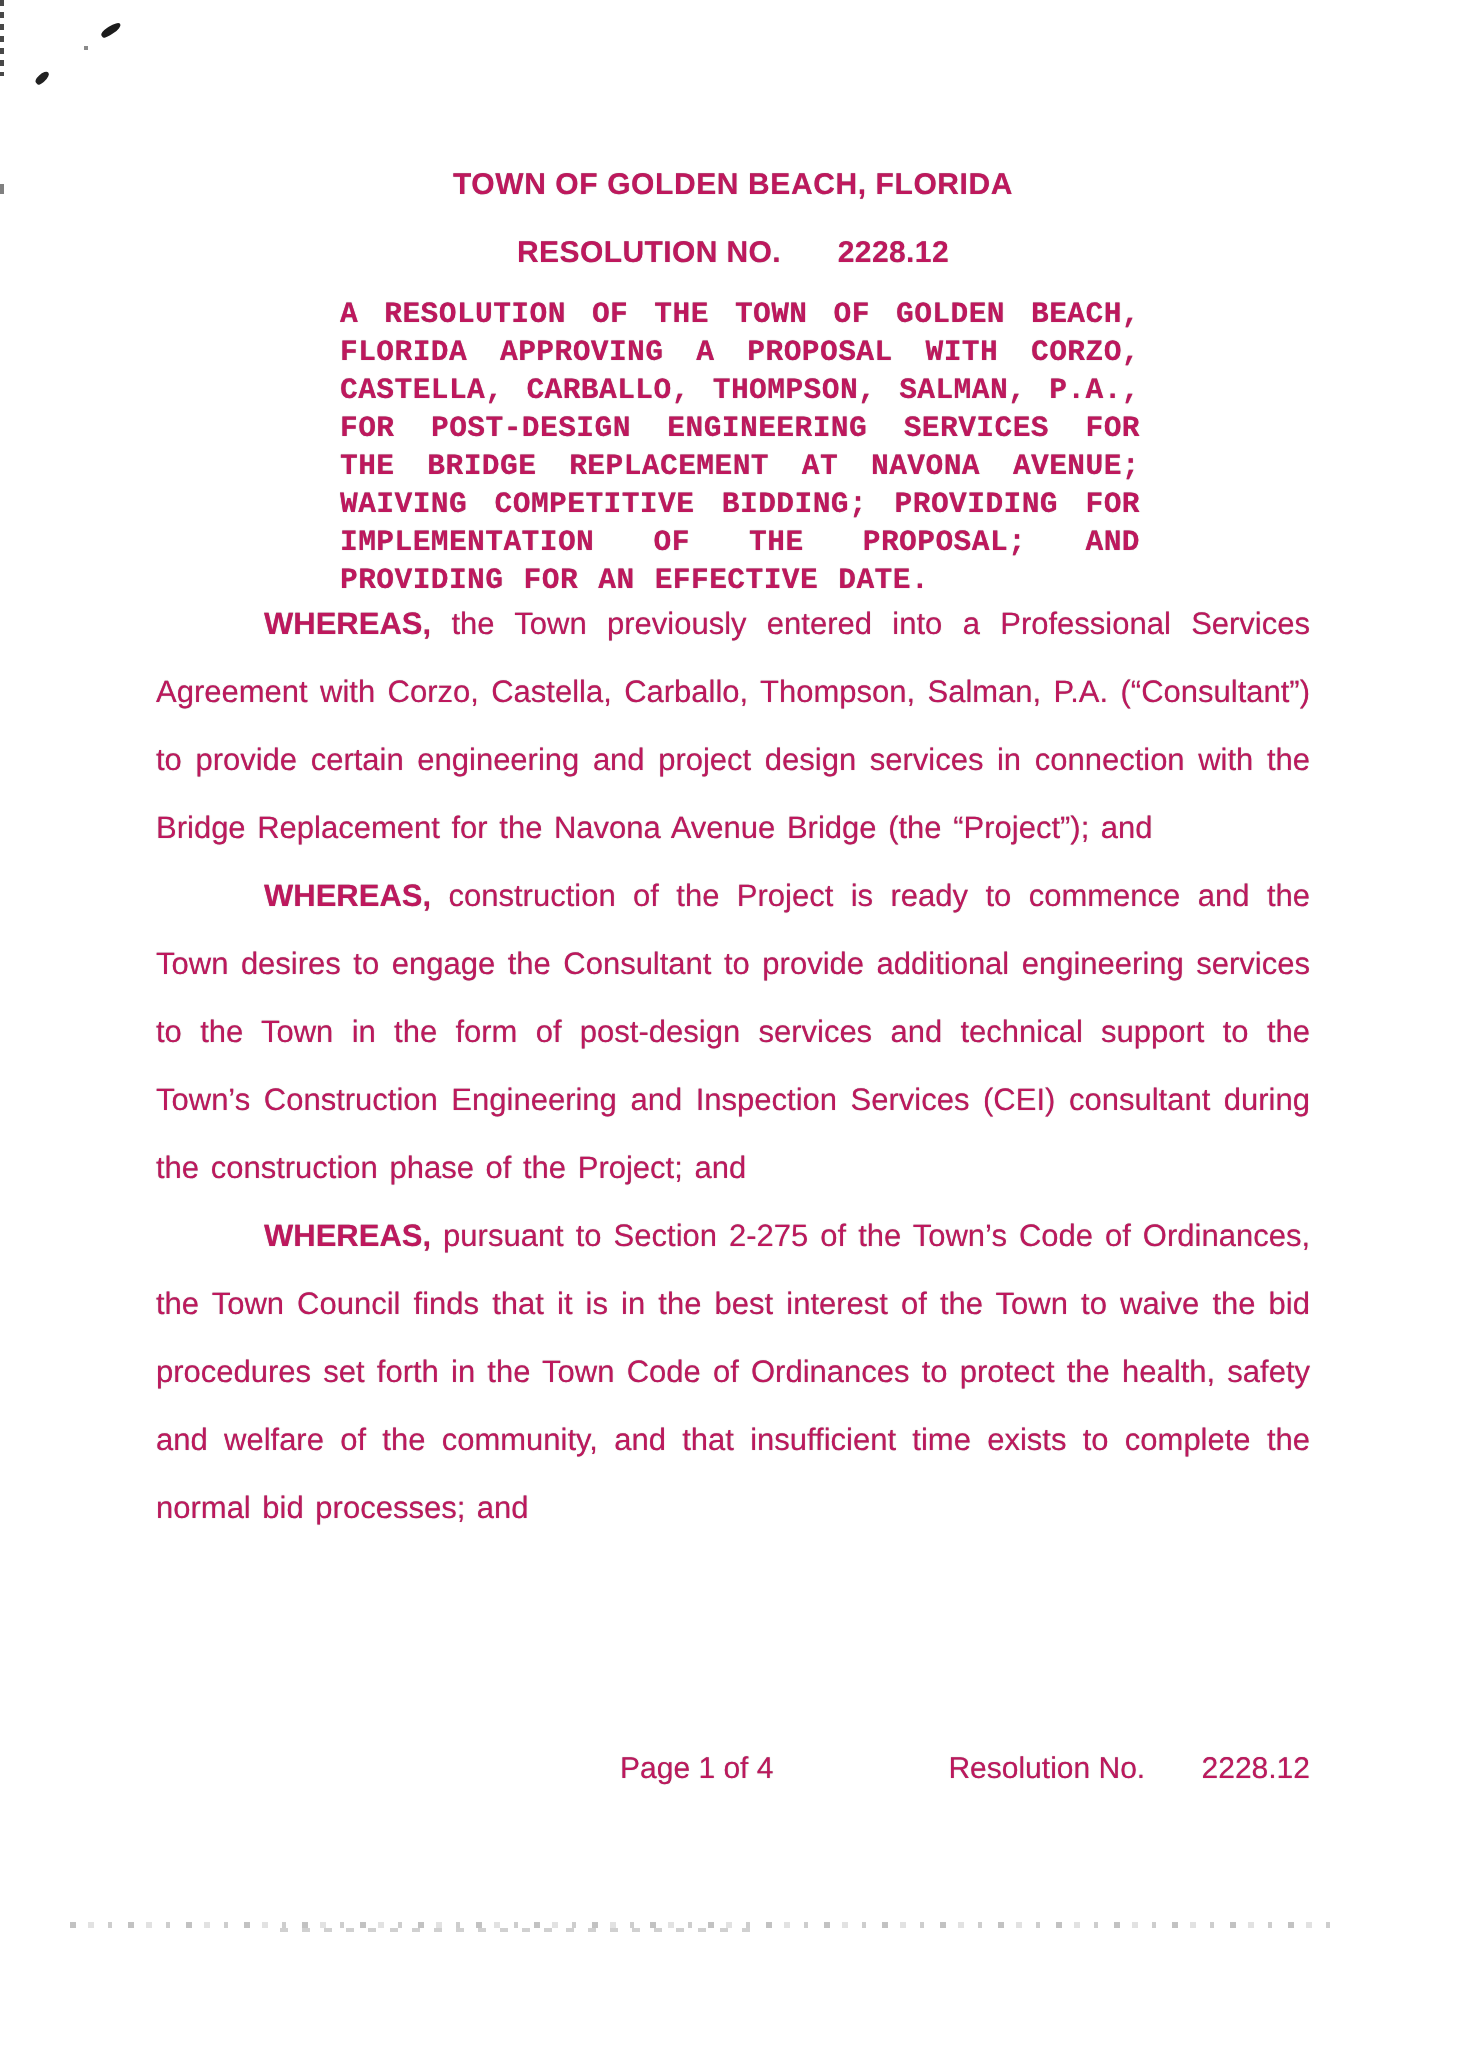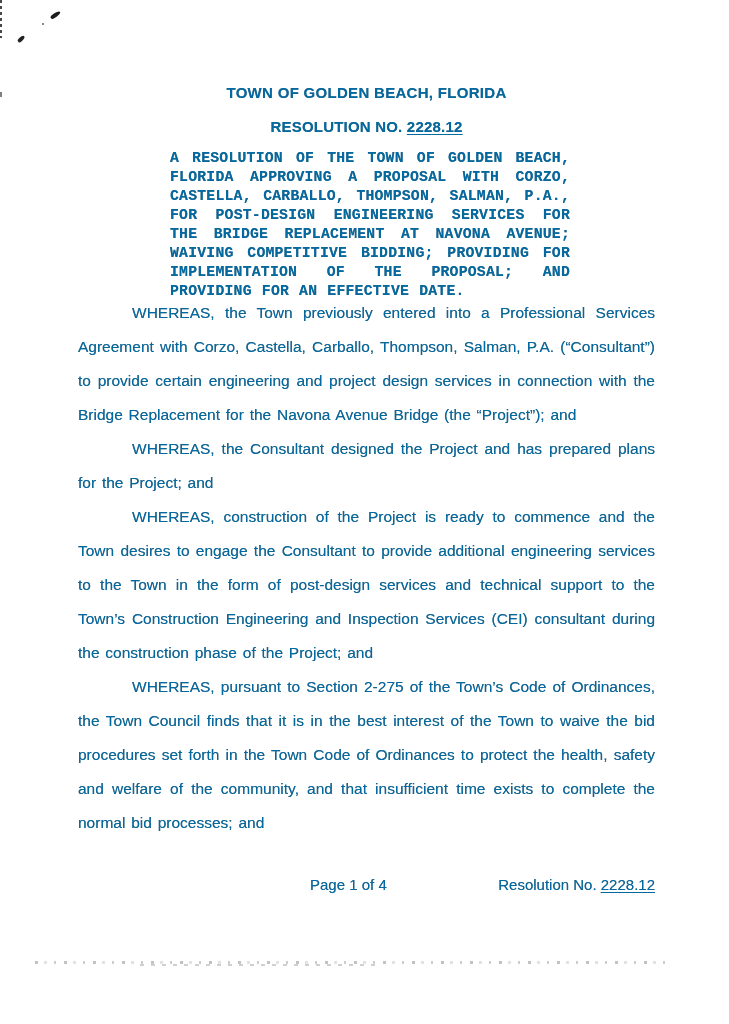--- a/index.html
+++ b/index.html
@@ -3,21 +3,21 @@
 <meta charset="utf-8">
 <style>
   html, body { margin: 0; padding: 0; background: #ffffff; }
 
   .page {
     position: relative;
     width: 729px;
     height: 1024px;
     background: #ffffff;
     font-family: "Liberation Sans", sans-serif;
-    color: #0369a1;
+    color: #be185d;
     overflow: hidden;
     text-shadow: 0 0 0.4px rgba(40,40,40,0.55); 
   }
 
   .content {
     position: absolute;
     left: 78px;
     top: 0;
     width: 577px;
   }
@@ -39,22 +39,22 @@
     top: 118px;
     left: 0;
     width: 100%;
     text-align: center;
     font-weight: bold;
     font-size: 15px;
     letter-spacing: 0.2px;
   }
 
   .underlined {
-    text-decoration: underline;
     text-underline-offset: 2px;
+    margin-left: 24px;
   }
 
   .subject-block {
     position: absolute;
     top: 149px;
     left: 92px;
     width: 400px;
     font-weight: bold;
     font-size: 14.8px;
     line-height: 19px;
@@ -73,21 +73,21 @@
     line-height: 34px;
     text-align: justify;
     word-spacing: 1.5px;
   }
 
   .body-copy p {
     margin: 0;
     text-indent: 54px;
   }
 
-  .whereas-lead { font-weight: normal; }
+  .whereas-lead { font-weight: bold; }
 
   .footer-row {
     position: absolute;
     top: 876px;
     left: 0;
     width: 577px;
     height: 20px;
     font-size: 15px;
     text-align: center;
   }
@@ -148,21 +148,20 @@
 
     <div class="res-heading">
       <span>RESOLUTION NO. </span><span class="underlined">2228.12</span>
     </div>
 
     <div class="subject-block">A RESOLUTION OF THE TOWN OF GOLDEN BEACH, FLORIDA APPROVING A PROPOSAL WITH CORZO, CASTELLA, CARBALLO, THOMPSON, SALMAN, P.A., FOR POST-DESIGN ENGINEERING SERVICES FOR THE BRIDGE REPLACEMENT AT NAVONA AVENUE; WAIVING COMPETITIVE BIDDING; PROVIDING FOR IMPLEMENTATION OF THE PROPOSAL; AND PROVIDING FOR AN EFFECTIVE DATE.</div>
 
     <div class="body-copy">
       <p><span class="whereas-lead">WHEREAS,</span><span> the Town previously entered into a Professional Services Agreement with Corzo, Castella, Carballo, Thompson, Salman, P.A. (“Consultant”) to provide certain engineering and project design services in connection with the Bridge Replacement for the Navona Avenue Bridge (the “Project”); and</span></p>
 
-      <p><span class="whereas-lead">WHEREAS,</span><span> the Consultant designed the Project and has prepared plans for the Project; and</span></p>
 
       <p><span class="whereas-lead">WHEREAS,</span><span> construction of the Project is ready to commence and the Town desires to engage the Consultant to provide additional engineering services to the Town in the form of post-design services and technical support to the Town’s Construction Engineering and Inspection Services (CEI) consultant during the construction phase of the Project; and</span></p>
 
       <p><span class="whereas-lead">WHEREAS,</span><span> pursuant to Section 2-275 of the Town’s Code of Ordinances, the Town Council finds that it is in the best interest of the Town to waive the bid procedures set forth in the Town Code of Ordinances to protect the health, safety and welfare of the community, and that insufficient time exists to complete the normal bid processes; and</span></p>
     </div>
 
     <div class="footer-row">
       <span class="page-number">Page 1 of 4</span>
       <span class="footer-resolution">
         <span>Resolution No. </span><span class="underlined">2228.12</span>

